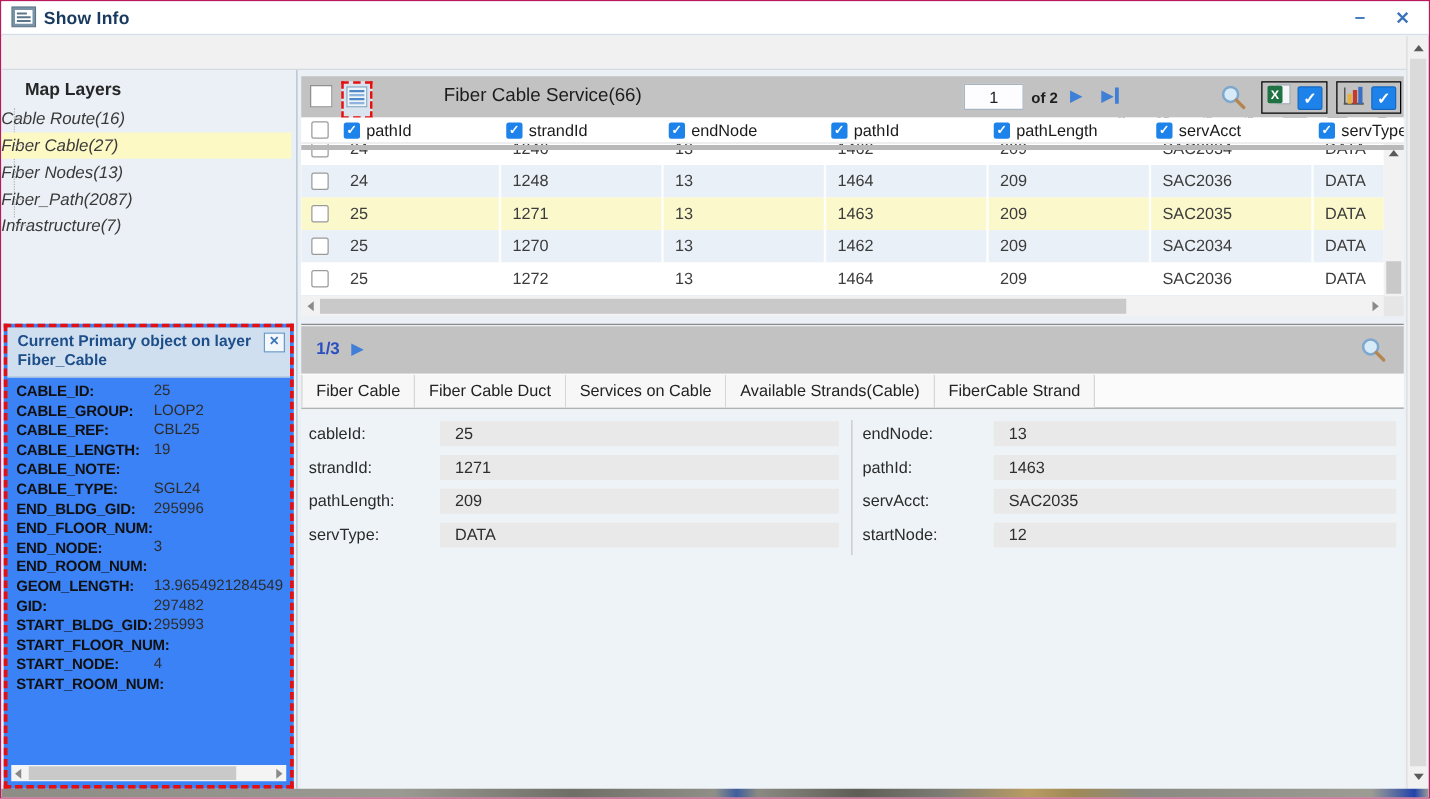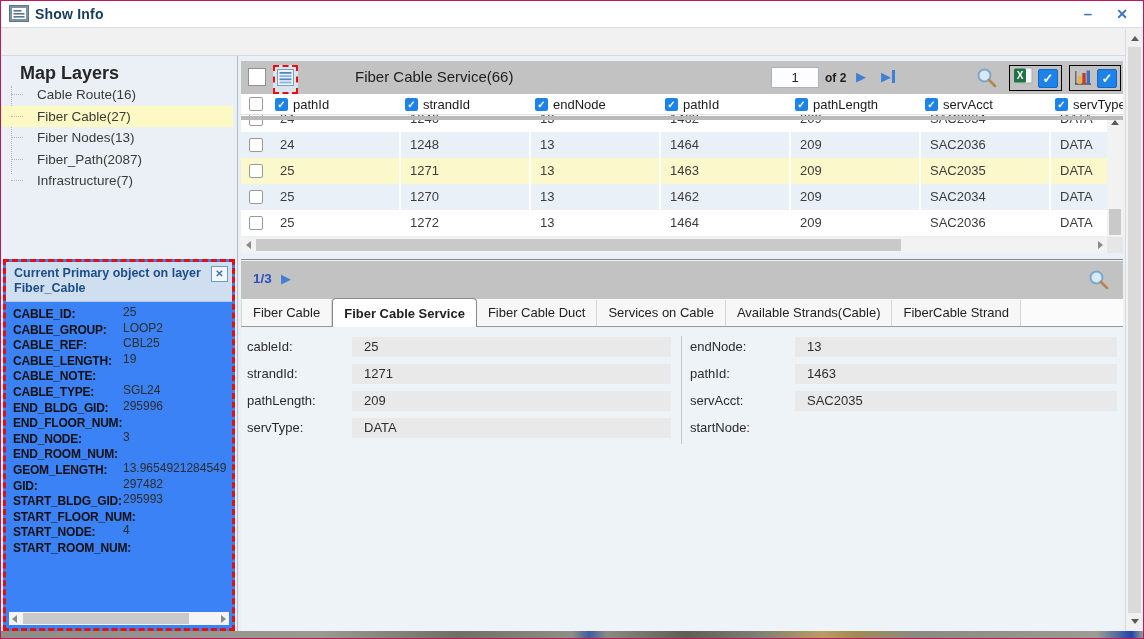--- a/index.html
+++ b/index.html
@@ -18,24 +18,24 @@
   .toolbar { position:absolute; left:0; top:28px; right:18px; height:27px; background:#f1f1f1; border-bottom:1px solid #d4dae0; }
   .toolbar-right { position:absolute; right:8px; top:0; height:27px; display:flex; align-items:center; gap:13px;margin-top:44px; }
   .lock-wrap { display:flex; align-items:center; gap:2px; }
   .cb-plain { width:13px; height:13px; background:#fff; border:1px solid #9a9a9a; }
   .lock-label { font-size:12.5px; color:#5d5d5d; }
   .tool-icon { width:22px; height:22px; display:flex; align-items:center; justify-content:center; }
 
   
   .left-col { position:absolute; left:0; top:55px; width:237px; bottom:7px; border-right:1px solid #aebfcc; background:#eaf0f5; }
   .map-layers { position:absolute; left:0; top:0; width:100%; height:200px; }
-  .ml-title { position:absolute; left:19px; top:7px; font-size:18px; font-weight:bold; color:#262626; }
+  .ml-title { position:absolute; left:19px; top:7px; font-size:14px; font-weight:bold; color:#262626; }
   .tree { position:absolute; left:0; top:28px; right:4px; }
   .tree-rail { position:absolute; left:10px; top:2px; height:88px; border-left:1px dotted #b6b6b6; }
-  .layer-item { position:relative; height:21.5px; line-height:21.5px; padding-left:36px; font-size:13.5px; color:#3a3a3a; white-space:nowrap; }
+  .layer-item { position:relative; height:21.5px; line-height:21.5px; font-size:13.5px; color:#3a3a3a; white-space:nowrap;font-style:italic; }
   .layer-item::before { content:""; position:absolute; left:10px; top:10px; width:12px; border-top:1px dotted #b6b6b6; }
   .layer-item.selected { background:#fcf9c5; }
 
   
   .primary-panel { position:absolute; left:2px; top:203px; width:232px; bottom:0; background:#3b82f6; border:3px dashed #e60f0f; }
   .pp-header { position:relative; background:#cfdff0; border-bottom:1px solid #b3c8de; padding:4px 26px 5px 8px; min-height:40px; }
   .pp-title { font-size:12.5px; font-weight:bold; color:#1d4e89; line-height:15px; }
   .pp-close { position:absolute; right:4px; top:4px; width:17px; height:16px; background:#f4f8fc; border:1px solid #6a9ac9; color:#3a74b8; font-size:10px; font-weight:bold; text-align:center; line-height:14px; }
   .pp-attrs { padding:3px 0 0 7px; }
   .attr-row { position:relative; height:15.6px; line-height:15.6px; white-space:nowrap; overflow:hidden; }
@@ -438,21 +438,20 @@
       <span class="pager-search">
         <svg width="21" height="21" viewBox="0 0 21 21">
             <circle cx="8.5" cy="8.5" r="6" fill="#d6eaf8" stroke="#7da7cc" stroke-width="2"></circle>
             <line x1="13" y1="13" x2="19" y2="19" stroke="#b5854f" stroke-width="2.6" stroke-linecap="round"></line>
           </svg>
       </span>
     </div>
 
     <div class="tabs-row">
       <div class="tab">Fiber Cable</div>
-      <div class="tab active">Fiber Cable Service</div>
       <div class="tab">Fiber Cable Duct</div>
       <div class="tab">Services on Cable</div>
       <div class="tab">Available Strands(Cable)</div>
       <div class="tab">FiberCable Strand</div>
     </div>
 
     <div class="fields-area">
       <div class="fields-grid">
         <div class="fields-colL">
           <div class="field-row">
@@ -480,20 +479,21 @@
           <div class="field-row">
               <span class="field-label">pathId:</span>
               <span class="field-value">1463</span>
             </div>
           <div class="field-row">
               <span class="field-label">servAcct:</span>
               <span class="field-value">SAC2035</span>
             </div>
           <div class="field-row">
               <span class="field-label">startNode:</span>
+              <span class="field-value">12</span>
             </div>
         </div>
       </div>
     </div>
   </div>
 
   <div class="outer-vscroll">
     <div class="arr arr-up">
         <span class="tri tri-up"></span>
       </div>

